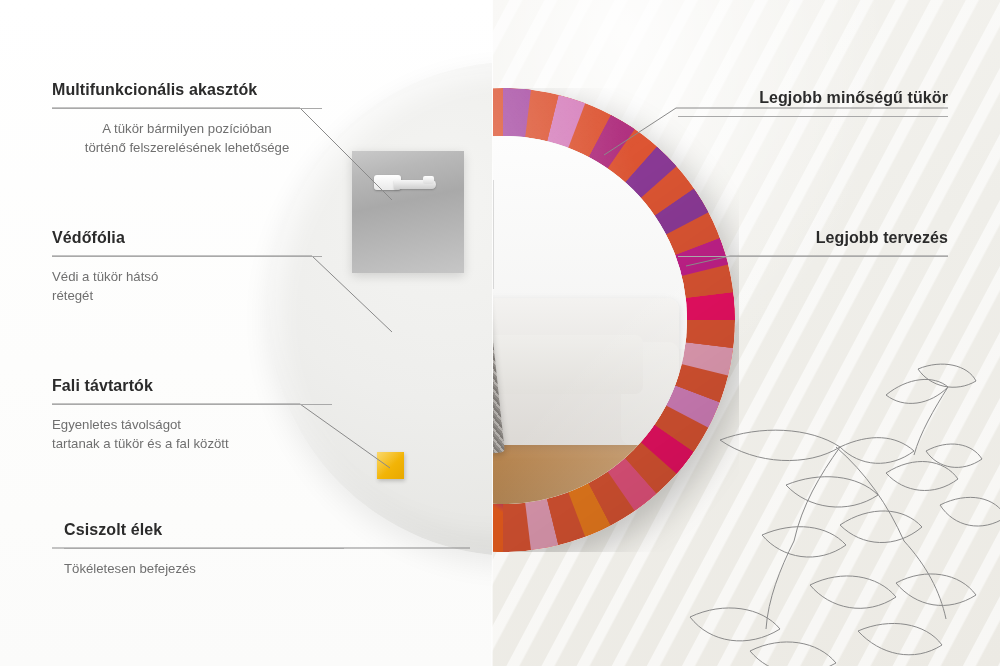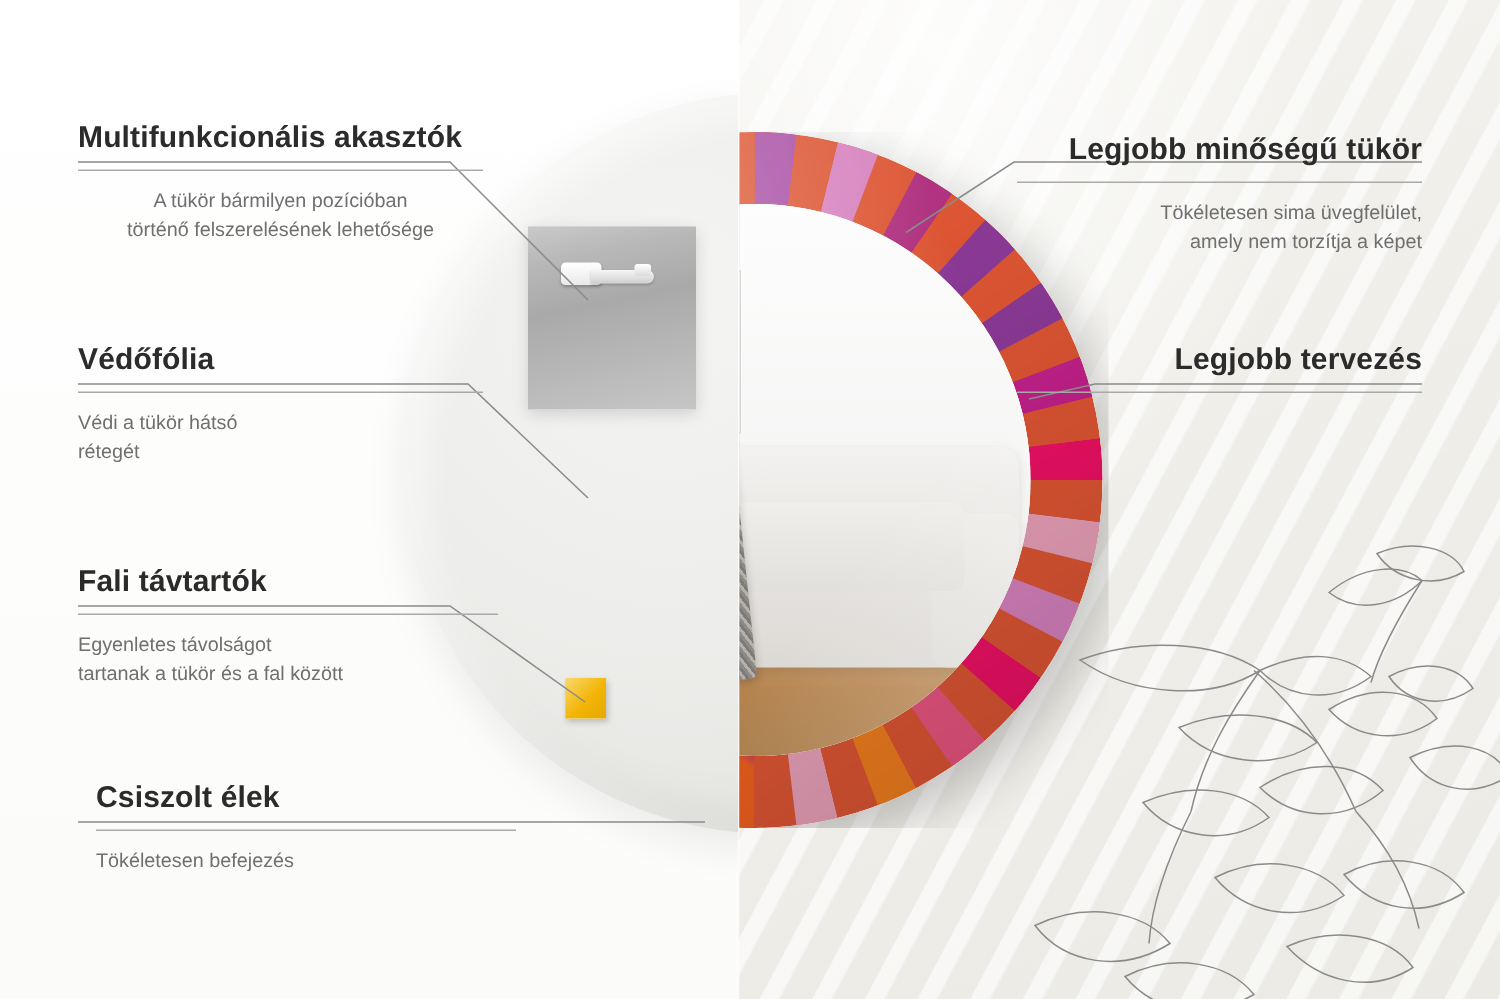--- a/index.html
+++ b/index.html
@@ -79,21 +79,21 @@
     border-radius:6px 20px 4px 4px;transform:rotate(-6deg);
     background:repeating-linear-gradient(58deg,#8e8a86 0px,#8e8a86 2px,#b3afab 2px,#b3afab 4px,#7e7a76 4px,#7e7a76 6px);
     box-shadow:0 2px 6px rgba(0,0,0,.2);}
   .glass .art{position:absolute;left:20%;top:12%;width:27%;height:29%;
     background:rgba(255,255,255,.55);border:1px solid rgba(200,200,200,.7);}
   .glass .sheen{position:absolute;inset:0;
     background:linear-gradient(128deg,rgba(255,255,255,.55) 0%,rgba(255,255,255,0) 36%,rgba(255,255,255,0) 66%,rgba(255,255,255,.3) 100%);}
 
   
   .callout{position:absolute;}
-  .callout h3{margin:0;font-size:20px;font-weight:bold;color:#2b2b2b;letter-spacing:.1px;line-height:1.2;}
+  .callout h3{margin:0;font-size:16px;font-weight:bold;color:#2b2b2b;letter-spacing:.1px;line-height:1.2;}
   .callout .rule{margin:9px 0 11px 0;height:1px;background:#a9a9a9;}
   .callout p{margin:0;font-size:13.2px;color:#6f6f6f;line-height:1.42;font-weight:400;}
   .callout.right{text-align:right;}
 
   
   .conn{position:absolute;overflow:visible;pointer-events:none;}
   .conn path{fill:none;stroke:#8a8a8a;stroke-width:1;}
 </style>
 </head>
 <body>
@@ -230,22 +230,20 @@
 
   <div class="callout" style="left:64px;top:520px;width:280px">
     <h3>Csiszolt élek</h3>
     <div class="rule"></div>
     <p style="white-space: pre-line;">Tökéletesen befejezés</p>
   </div>
 
   <div class="callout right" style="left:678px;top:88px;width:270px">
     <h3>Legjobb minőségű tükör</h3>
     <div class="rule"></div>
-    <p style="white-space: pre-line;">Tökéletesen sima üvegfelület,
-amely nem torzítja a képet</p>
   </div>
 
   <div class="callout right" style="left:678px;top:228px;width:270px">
     <h3>Legjobb tervezés</h3>
     <div class="rule"></div>
   </div>
 
 </div>
 
 </body></html>

